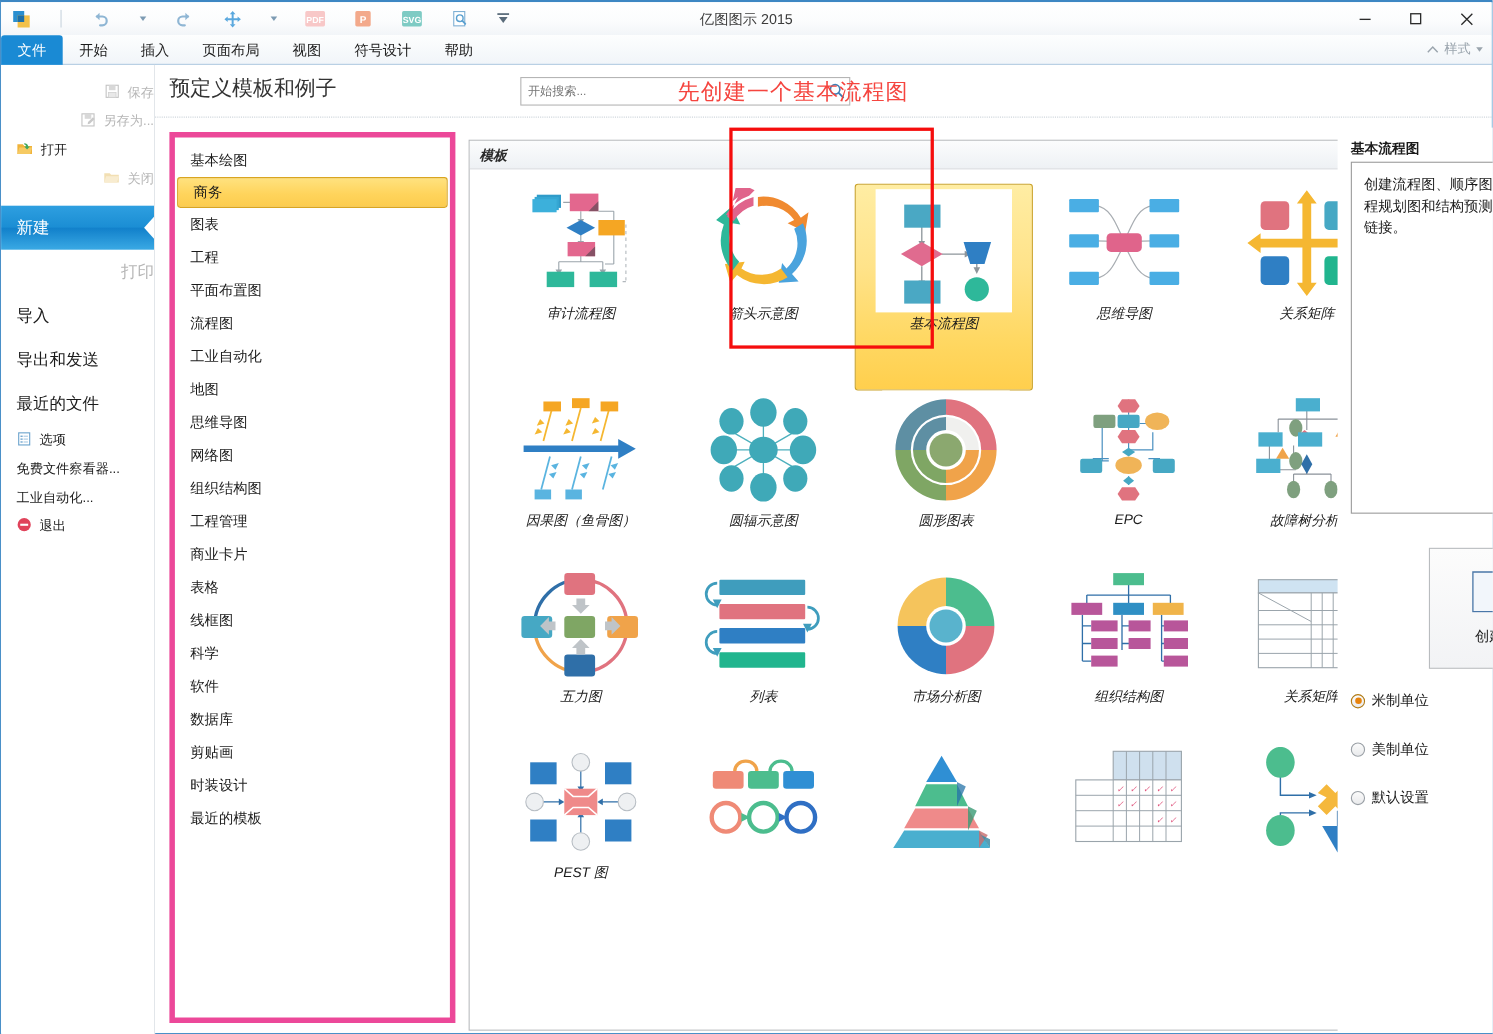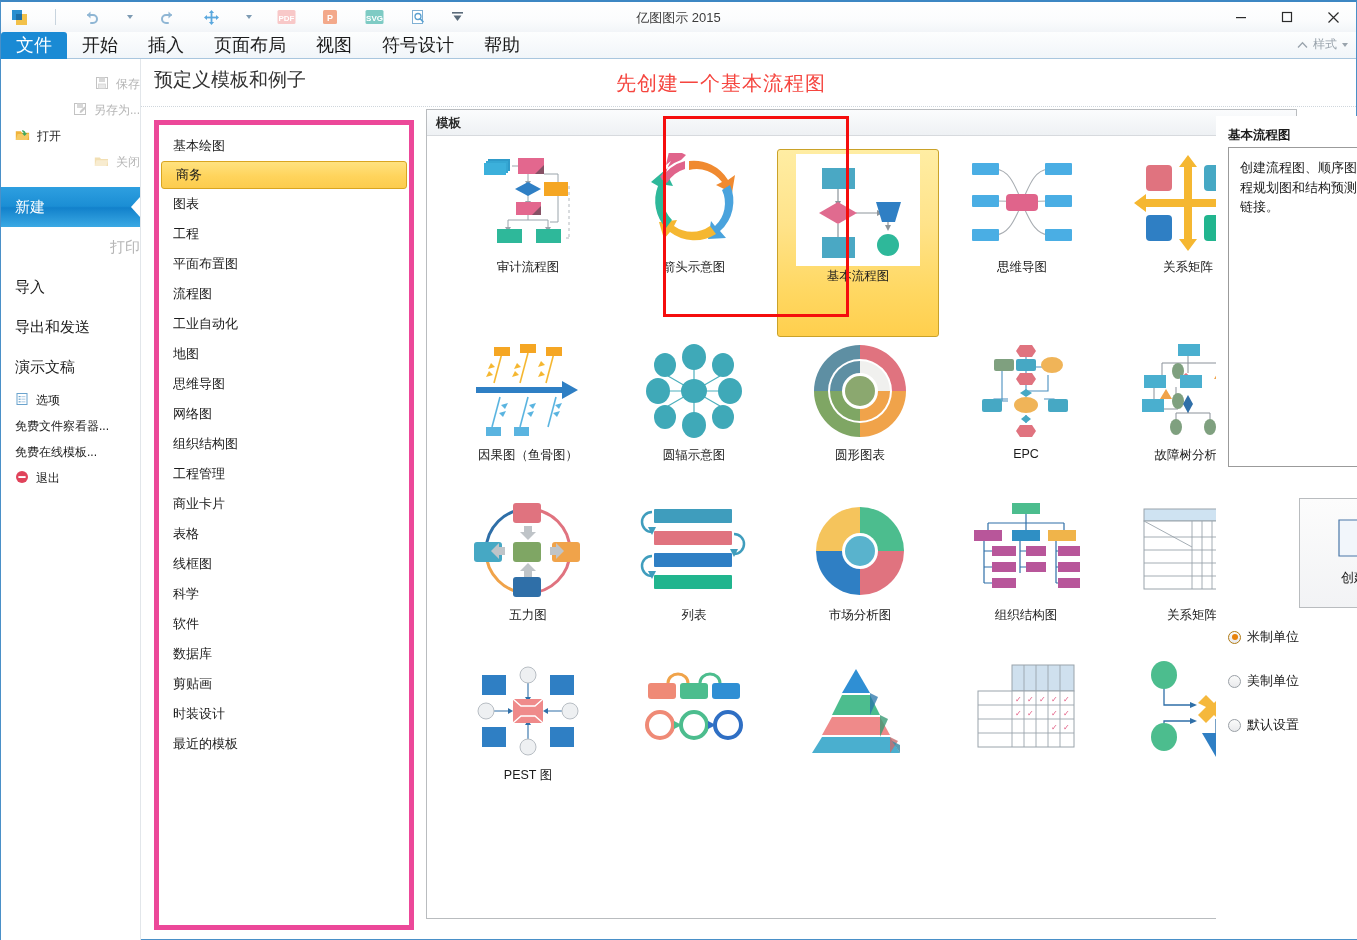--- a/index.html
+++ b/index.html
@@ -35,21 +35,21 @@
 
   
   .ribbon {
     position: absolute; left: 0; top: 30px; width: 100%; height: 27px;
     background: linear-gradient(to bottom,#fdfefe,#f1f5f9);
     border-bottom: 1px solid #a9c6de;
   }
   .tabs { position: absolute; left: 0; top: 0; display: flex; height: 27px; }
   .tab {
     padding: 0 15px; height: 27px; line-height: 27px;
-    font-size: 18px; color: #1b1b1b; cursor: pointer; white-space: nowrap;
+    font-size: 13px; color: #1b1b1b; cursor: pointer; white-space: nowrap;
   }
   .tab.active {
     background: #1a8ad4; color: #ffffff;
     border-top-left-radius: 3px; border-top-right-radius: 3px;
   }
   .style-box { position: absolute; right: 8px; top: 4px; display: flex; align-items: center; gap: 5px; font-size: 12px; color: #9aa4ad; }
 
   
   .backstage {
     position: absolute; left: 0; top: 57px; width: 140px; height: 883px;
@@ -105,22 +105,22 @@
     font-size: 13px; color: #1b1b1b; cursor: pointer;
   }
   .cat.sel {
     background: linear-gradient(to bottom,#ffe27f 0%,#ffd45c 55%,#fccc4e 100%);
     border: 1px solid #d9a520; border-radius: 3px;
     margin: 0 2px; height: 28px; line-height: 26px; 
   }
 
   
   .tplpanel {
-    position: absolute; left: 285px; top: 50px; width: 871px; height: 810px;
-    background: #fff; border: 1px solid #b9bcbf; overflow: hidden;
+    position: absolute; left: 285px; top: 68px; width: 871px; height: 810px;
+    background: #fff; border: 1px solid #b9bcbf; overflow: hidden; font-style: italic;
   }
   .tpl-header {
     height: 26px; line-height: 26px; padding-left: 9px;
     font-size: 12.5px; font-weight: bold; color: #2b2b2b;
     background: linear-gradient(to bottom,#fbfcfd,#eef1f4);
     border-bottom: 1px solid #d7dade;
   }
   .tpl-grid {
     position: absolute; left: 0; top: 27px; right: 17px; bottom: 0;
     padding: 12px 0 0 18px;
@@ -361,21 +361,21 @@
 
     <div class="bs-item big">
       <span>导入</span>
     </div>
 
     <div class="bs-item big">
       <span>导出和发送</span>
     </div>
 
     <div class="bs-item big">
-      <span>演示文稿</span>
+      <span>最近的文件</span>
     </div>
 
     <div class="bs-item small">
       <span>
         <svg width="14" height="14" viewBox="0 0 14 14">
           <rect x="2" y="1.5" width="10" height="11" fill="#fff" stroke="#6ba3cd"></rect>
           <rect x="3.6" y="4" width="2" height="1.2" fill="#6ba3cd"></rect>
           <rect x="6.4" y="4" width="4" height="1.2" fill="#b8d3e8"></rect>
           <rect x="3.6" y="6.6" width="2" height="1.2" fill="#6ba3cd"></rect>
           <rect x="6.4" y="6.6" width="4" height="1.2" fill="#b8d3e8"></rect>
@@ -384,38 +384,47 @@
         </svg>
       </span>
       <span>选项</span>
     </div>
 
     <div class="bs-item small" style="padding-left:14px">
       <span>免费文件察看器...</span>
     </div>
 
     <div class="bs-item small" style="padding-left:14px">
-      <span>免费在线模板...</span>
+      <span>工业自动化...</span>
     </div>
 
     <div class="bs-item small">
       <span>
         <svg width="14" height="14" viewBox="0 0 14 14">
           <circle cx="7" cy="7" r="6" fill="#e0435b"></circle>
           <rect x="3.4" y="6.1" width="7.2" height="1.9" fill="#fff"></rect>
         </svg>
       </span>
       <span>退出</span>
     </div>
   </div>
 
   <div class="content">
 
     <div class="page-title">预定义模板和例子</div>
 
+    <div class="search-wrap">
+      <input class="search-input" type="text" placeholder="开始搜索..." style="">
+      <span class="search-icon">
+        <svg width="15" height="15" viewBox="0 0 15 15">
+          <circle cx="6.2" cy="6.2" r="4.3" fill="none" stroke="#3f7fb5" stroke-width="1.5"></circle>
+          <path d="M9.4 9.4l4.1 4.1" stroke="#3f7fb5" stroke-width="1.8" stroke-linecap="round"></path>
+        </svg>
+      </span>
+    </div>
 
     <div class="annot">先创建一个基本流程图</div>
 
     <div class="hdr-rule"></div>
 
     <div class="catpanel">
       <div style="height:6px"></div>
       <div class="cat">基本绘图</div>
       <div class="cat sel">商务</div>
       <div class="cat">图表</div>

